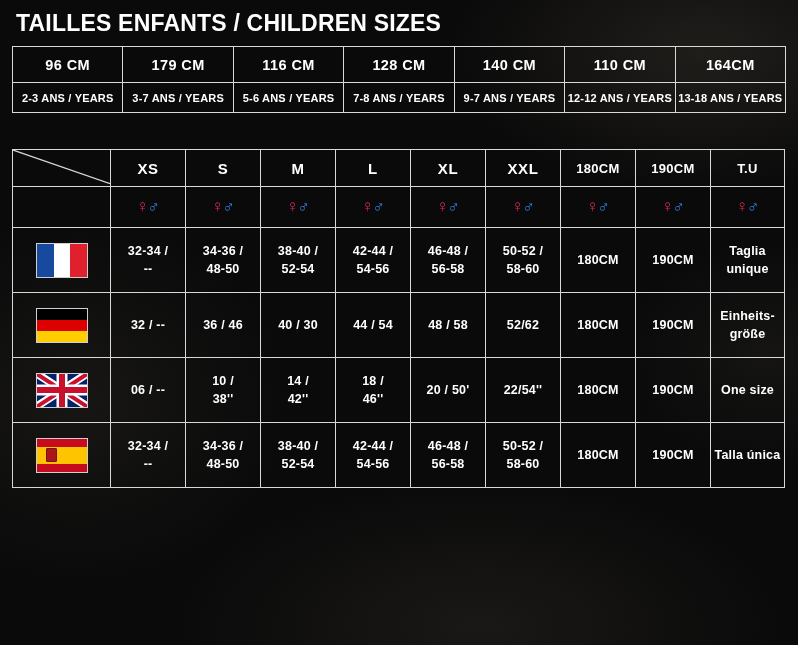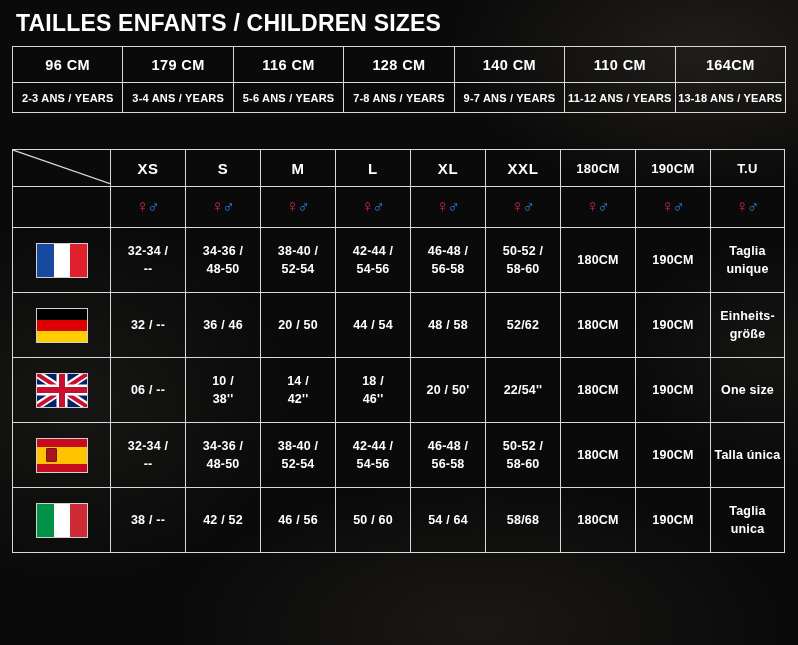--- a/index.html
+++ b/index.html
@@ -197,25 +197,25 @@
         <td>96 CM</td>
         <td>179 CM</td>
         <td>116 CM</td>
         <td>128 CM</td>
         <td>140 CM</td>
         <td>110 CM</td>
         <td>164CM</td>
       </tr>
       <tr class="age-row">
         <td>2-3 ANS / YEARS</td>
-        <td>3-4 ANS / YEARS</td>
+        <td>3-7 ANS / YEARS</td>
         <td>5-6 ANS / YEARS</td>
         <td>7-8 ANS / YEARS</td>
         <td>9-7 ANS / YEARS</td>
-        <td>11-12 ANS / YEARS</td>
+        <td>12-12 ANS / YEARS</td>
         <td>13-18 ANS / YEARS</td>
       </tr>
     </tbody>
   </table>
 
 
   <table class="adult-table">
     <colgroup>
       <col class="col-flag">
         <col class="col-size">
@@ -293,21 +293,21 @@
         <td>190CM</td>
         <td>Taglia unique</td>
       </tr>
 
       <tr class="data-row">
         <td class="flag-cell">
           <span class="flag flag-de"></span>
         </td>
         <td>32 / --</td>
         <td>36 / 46</td>
-        <td>20 / 50</td>
+        <td>40 / 30</td>
         <td>44 / 54</td>
         <td>48 / 58</td>
         <td>52/62</td>
         <td>180CM</td>
         <td>190CM</td>
         <td class="cell-two-line">
             <span>Einheits-</span>
             <span>größe</span>
           </td>
       </tr>
@@ -367,30 +367,16 @@
           </td>
         <td class="cell-two-line">
             <span>50-52 /</span>
             <span>58-60</span>
           </td>
         <td>180CM</td>
         <td>190CM</td>
         <td>Talla única</td>
       </tr>
 
-      <tr class="data-row">
-        <td class="flag-cell">
-          <span class="flag flag-it"></span>
-        </td>
-        <td>38 / --</td>
-        <td>42 / 52</td>
-        <td>46 / 56</td>
-        <td>50 / 60</td>
-        <td>54 / 64</td>
-        <td>58/68</td>
-        <td>180CM</td>
-        <td>190CM</td>
-        <td>Taglia unica</td>
-      </tr>
     </tbody>
   </table>
 
 </div>
 
 </body></html>

